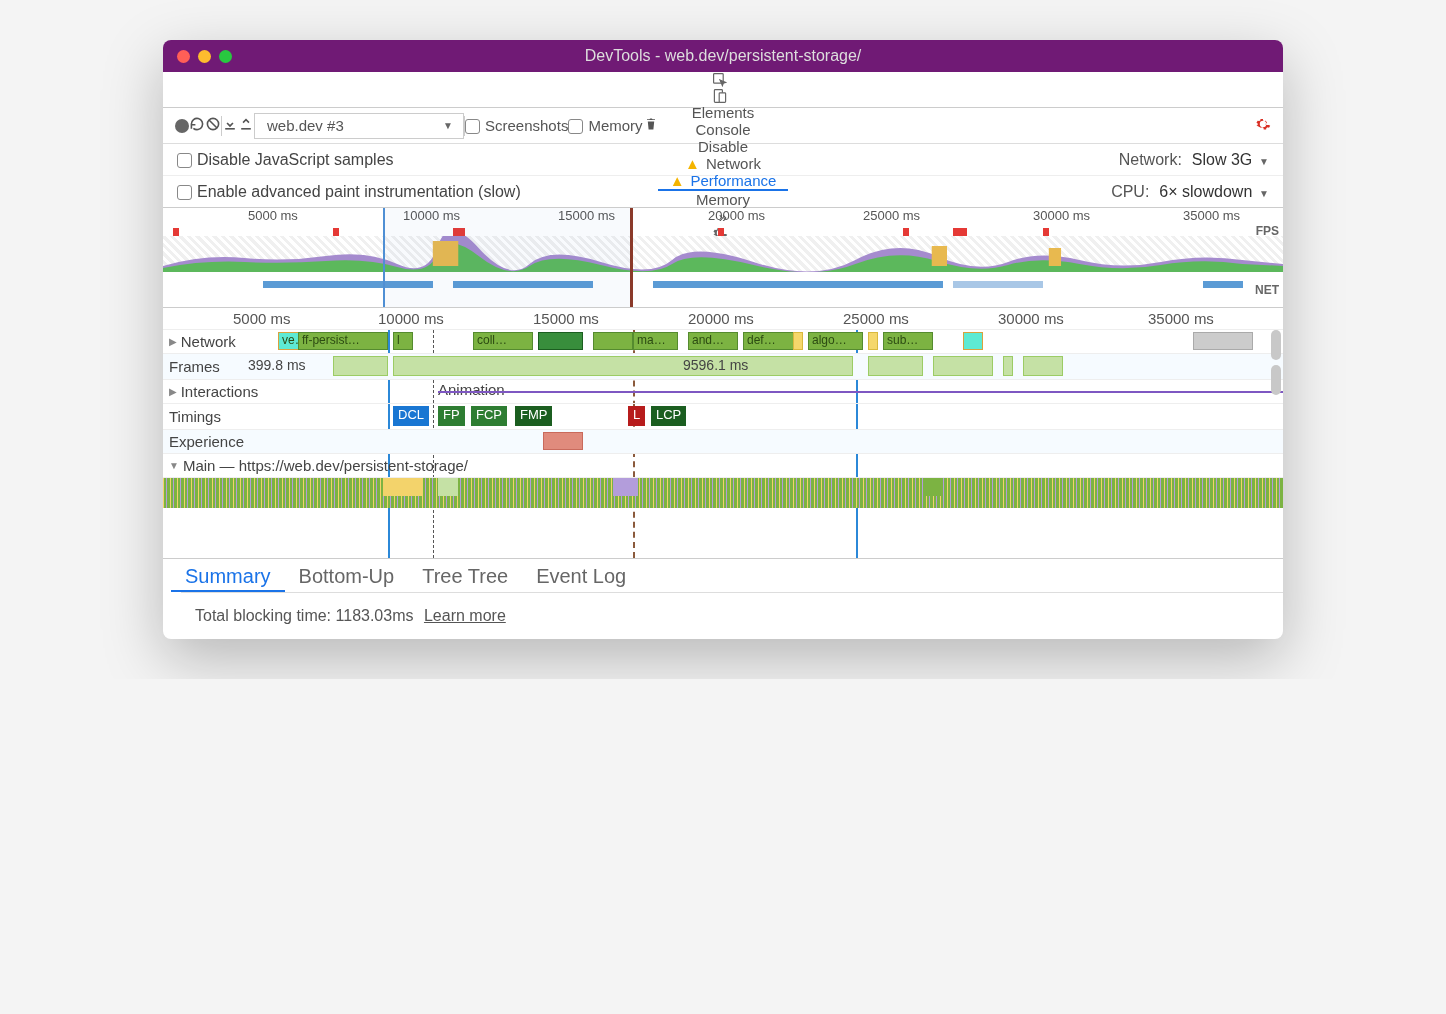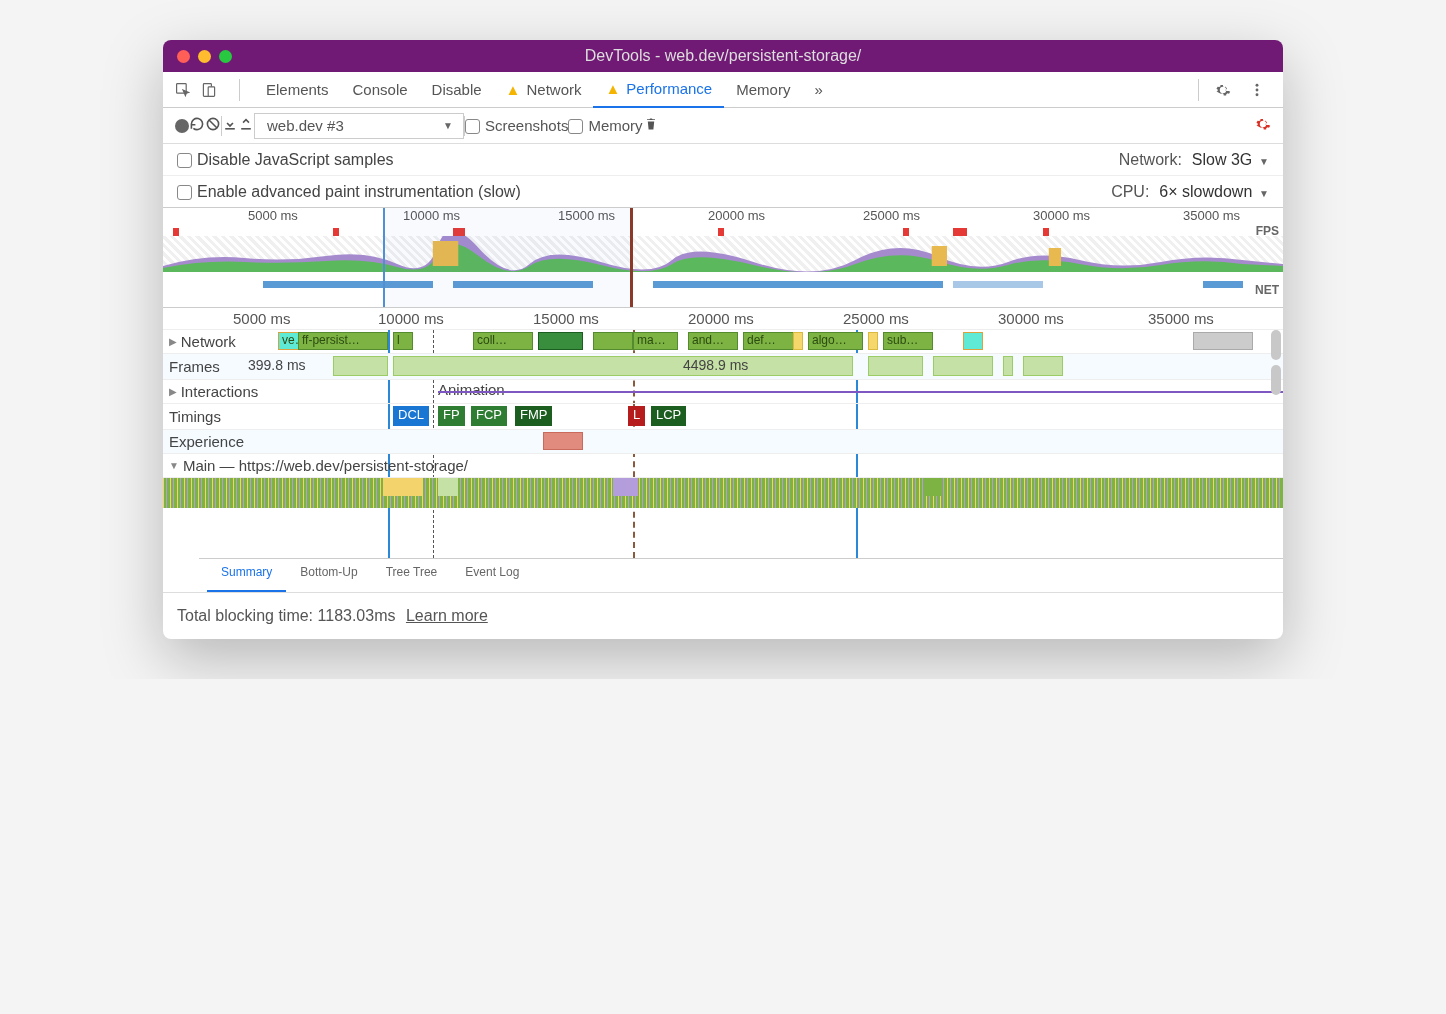--- a/index.html
+++ b/index.html
@@ -5,21 +5,21 @@
 * { box-sizing: border-box; margin: 0; padding: 0; }
 body { font-family: "Helvetica Neue", Arial, sans-serif; background: #f4f4f4; display: flex; justify-content: center; padding: 40px 0; }
 .window { width: 1120px; background: #fff; border-radius: 8px; box-shadow: 0 20px 60px rgba(0,0,0,0.25); overflow: hidden; }
 .titlebar { background: #701a75; height: 32px; display: flex; align-items: center; padding: 0 14px; position: relative; }
 .traffic { display: flex; gap: 8px; }
 .dot { width: 13px; height: 13px; border-radius: 50%; }
 .dot.red { background: #ff5f57; }
 .dot.yellow { background: #febc2e; }
 .dot.green { background: #28c840; }
 .titlebar-text { color: #ddd; font-size: 16px; position: absolute; left: 50%; transform: translateX(-50%); }
-.tabbar { display: flex; align-items: center; height: 36px; border-bottom: 1px solid #ccc; padding: 0 10px; font-size: 15px; color: #555; }
+.tabbar { display: flex; align-items: center; height: 36px; border-bottom: 1px solid #ccc; padding: 0 10px; font-size: 15px; color: #555; flex-direction: column; }
 .tabbar .ticon { width: 20px; height: 20px; display: flex; align-items: center; justify-content: center; margin-right: 6px; color: #666; }
 .tabbar .divider { width: 1px; height: 22px; background: #ccc; margin: 0 14px; }
 .tab { padding: 0 12px; height: 36px; display: flex; align-items: center; cursor: pointer; gap: 6px; }
 .tab.active { color: #1a73e8; border-bottom: 2px solid #1a73e8; }
 .warn { color: #f4b400; }
 .spacer { flex: 1; }
 .toolbar { display: flex; align-items: center; height: 36px; border-bottom: 1px solid #ddd; padding: 0 12px; font-size: 15px; color: #555; }
 .toolbar .divider { width: 1px; height: 20px; background: #ccc; }
 .record-dot { width: 14px; height: 14px; border-radius: 50%; background: #666; }
 .ticon svg { width: 16px; height: 16px; }
@@ -71,25 +71,25 @@
 
 .main-track { position: relative; height: 80px; overflow: hidden; }
 .flame-row { position: absolute; left: 0; right: 0; height: 14px; }
 .fblk { position: absolute; height: 14px; }
 
 .vline { position: absolute; top: 0; bottom: 0; width: 1px; }
 .vline.blue { background: #2b88d8; width: 2px; }
 .vline.dashed { border-left: 1.5px dashed #555; background: transparent; }
 .vline.brown { border-left: 2px dashed #8b5a3c; background: transparent; }
 
-.bottom-tabs { display: flex; height: 34px; border-top: 1px solid #ccc; font-size: 12px; color: #666; padding: 0 8px; margin-left: 36px; }
+.bottom-tabs { display: flex; height: 34px; border-top: 1px solid #ccc; font-size: 20px; color: #666; padding: 0 8px; }
 .btab { padding: 6px 14px; cursor: pointer; }
 .btab.active { color: #1a73e8; border-bottom: 2px solid #1a73e8; }
 
-.summary-bar { padding: 14px 14px; font-size: 16px; color: #555; border-top: 1px solid #ddd; }
+.summary-bar { padding: 14px 14px; font-size: 16px; color: #555; border-top: 1px solid #ddd; margin-left: 18px; }
 .summary-bar .lm { text-decoration: underline; margin-left: 6px; }
 
 .scrollbar-stub { position: absolute; right: 2px; width: 10px; background: #c8c8c8; border-radius: 5px; }
 </style>
 </head>
 <body>
 
 <div class="window">
 
   <div class="titlebar">
@@ -290,21 +290,21 @@
     </div>
 
     <div class="track" style="min-height:26px;background:#f6fbff">
       <div class="track-label">
           <span>Frames</span>
         </div>
       <div class="track-body">
         <span class="frame-label" style="left:-45px">399.8 ms</span>
         <div class="frame-bar" style="left:40px;width:55px"></div>
         <div class="frame-bar" style="left:100px;width:460px"></div>
-        <span class="frame-label" style="left:390px">4498.9 ms</span>
+        <span class="frame-label" style="left:390px">9596.1 ms</span>
         <div class="frame-bar" style="left:575px;width:55px"></div>
         <div class="frame-bar" style="left:640px;width:60px"></div>
         <div class="frame-bar" style="left:710px;width:10px"></div>
         <div class="frame-bar" style="left:730px;width:40px"></div>
       </div>
     </div>
 
     <div class="track">
       <div class="track-label">
           <span class="arrow">▶</span>

